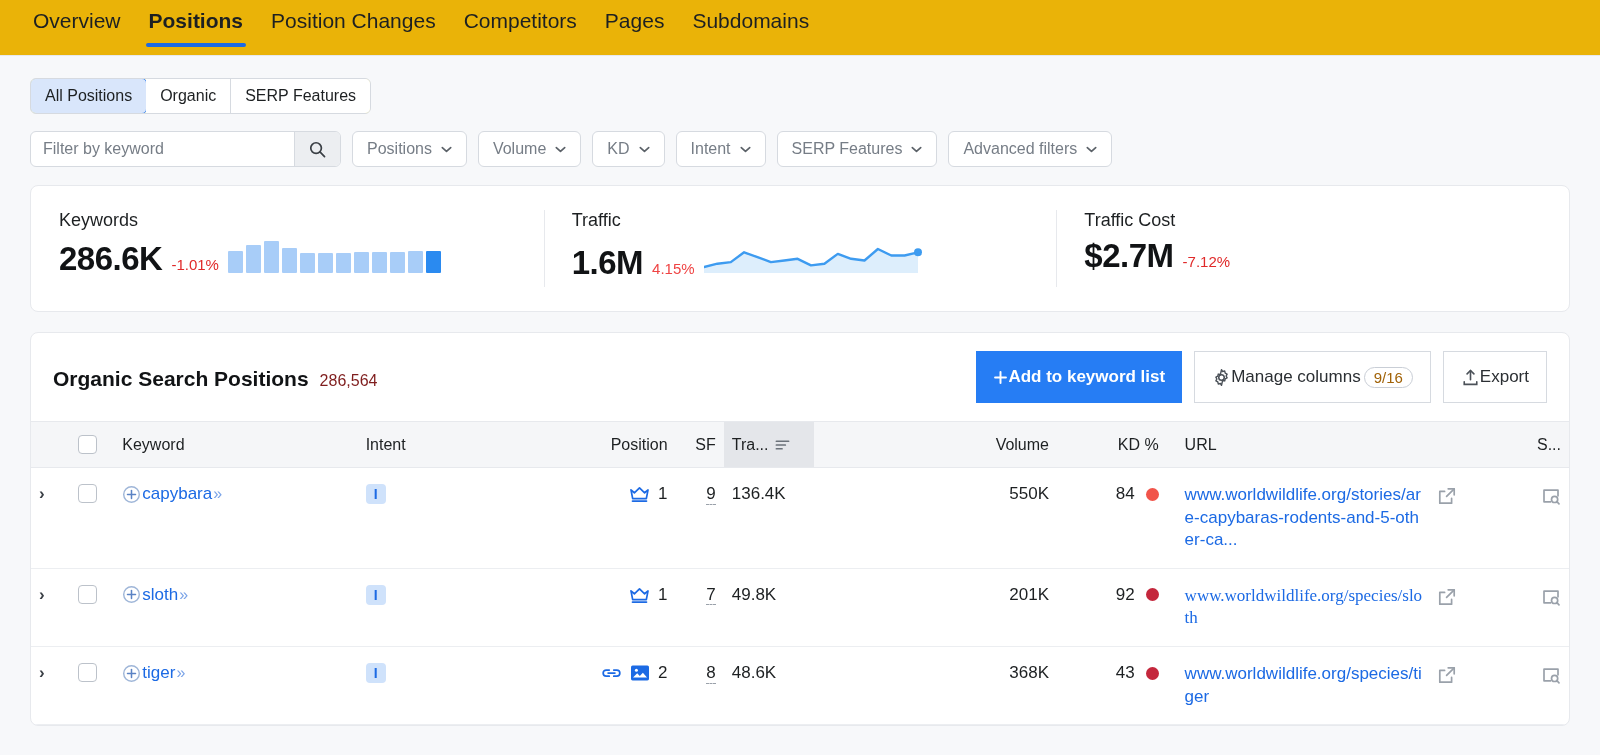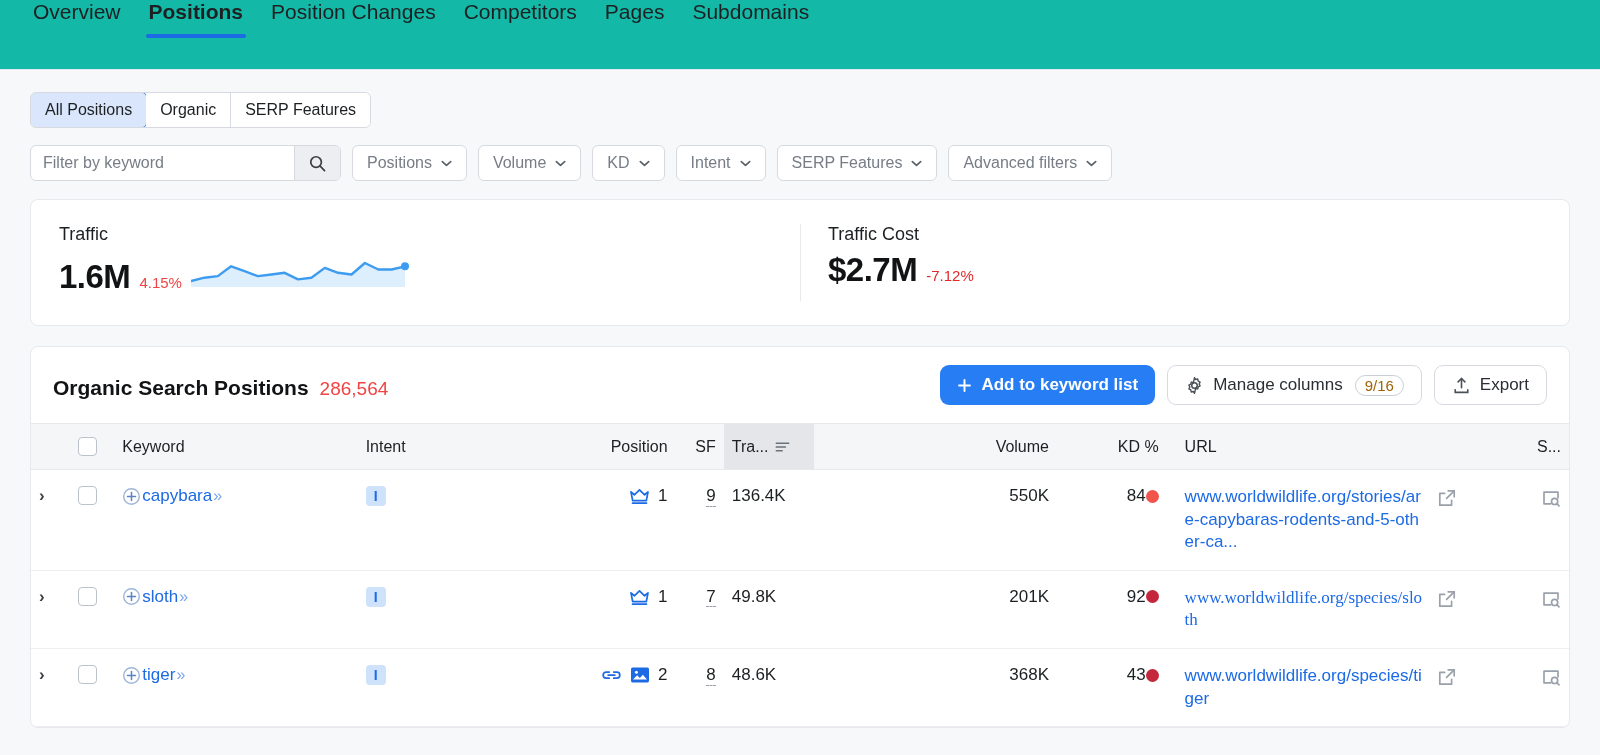--- a/index.html
+++ b/index.html
@@ -7,23 +7,23 @@
     width:1600px;height:755px;
     background:#f7f8fa;
     font-family:"Liberation Sans", sans-serif;
     color:#111315;
     overflow:hidden;
   }
   .page{position:relative;width:1600px;height:755px;}
 
   
   .navbar{
-    height:70px;background:#14b8a6;
+    height:56px;background:#eab308;
     border-bottom:1px solid #e7e9ed;
-    display:flex;align-items:flex-start;
+    display:flex;align-items:center;
     padding:0 30px;box-sizing:border-box;
   }
   .nav-tabs{display:flex;gap:22px;align-items:flex-end;}
   .nav-tab{
     font-size:21px;color:#1d2022;
     padding:0 3px 14px 3px;
     position:relative;cursor:pointer;white-space:nowrap;
   }
   .nav-tab.active{font-weight:bold;}
   .nav-tab.active::after{
@@ -104,25 +104,25 @@
   .table-card{
     background:#fff;border:1px solid #e7e9ed;border-radius:8px;
     margin:20px 30px 0 30px;overflow:hidden;
   }
   .table-head{
     display:flex;align-items:center;justify-content:space-between;
     padding:18px 22px;
   }
   .table-title-wrap{display:flex;align-items:baseline;gap:11px;}
   .table-title{font-size:21px;font-weight:bold;color:#111315;}
-  .table-count{font-size:19px;color:#ef4444;margin-top:8px;}
+  .table-count{font-size:16px;color:#7f1d1d;margin-top:8px;}
   .actions{display:flex;align-items:center;gap:12px;}
   .btn{
-    display:flex;align-items:center;gap:9px;height:40px;
-    padding:0 17px;border-radius:9px;font-size:17px;cursor:pointer;
+    display:flex;align-items:center;height:52px;
+    padding:0 17px;border-radius:0;font-size:17px;cursor:pointer;
     box-sizing:border-box;white-space:nowrap;
   }
   .btn-primary{background:#267df4;color:#fff;font-weight:bold;border:none;}
   .btn-ghost{background:#fff;border:1px solid #d6dae0;color:#2b2f33;}
   .badge-count{
     border:1px solid #c9ced6;border-radius:11px;
     font-size:15px;color:#a16207;padding:1px 9px;margin-left:3px;
   }
 
   
@@ -163,21 +163,21 @@
     display:inline-flex;align-items:center;justify-content:center;
     width:20px;height:20px;border-radius:4px;
     background:#cfe2fb;color:#1c6ae4;font-size:14px;font-weight:bold;
     cursor:pointer;
   }
   .pos-cell{display:flex;align-items:center;justify-content:flex-end;gap:8px;}
   .sf-val{
     border-bottom:1px dashed #9aa1aa;cursor:pointer;
     display:inline-block;line-height:1.15;
   }
-  .kd-cell{display:flex;align-items:center;justify-content:flex-end;}
+  .kd-cell{display:flex;align-items:center;justify-content:flex-end;gap:11px;}
   .kd-dot{width:13px;height:13px;border-radius:50%;flex:none;}
   .url-cell{display:flex;align-items:flex-start;gap:10px;}
   .url-link{
     color:#1c6ae4;font-size:17px;line-height:1.33;
     word-break:break-all;cursor:pointer;
   }
   .icon-btn{cursor:pointer;flex:none;margin-top:2px;}
 </style>
 </head>
 <body>
@@ -251,20 +251,41 @@
               <path d="M1.2 1.8L6 6.2l4.8-4.4" fill="none" stroke="#5b6168" stroke-width="1.9" stroke-linecap="round" stroke-linejoin="round"></path>
             </svg>
           </div>
         </div>
     </div>
   </div>
 
   <div class="card">
     <div class="metrics">
 
+      <div class="metric">
+        <div class="metric-label">Keywords</div>
+        <div class="metric-row">
+          <div class="metric-value">286.6K</div>
+          <div class="delta neg">-1.01%</div>
+          <div class="spark-bars" id="spark-bars">
+              <div class="spark-bar" style="height: 21.5652px;"></div>
+              <div class="spark-bar" style="height: 27.8261px;"></div>
+              <div class="spark-bar" style="height: 32px;"></div>
+              <div class="spark-bar" style="height: 25.0435px;"></div>
+              <div class="spark-bar" style="height: 20.1739px;"></div>
+              <div class="spark-bar" style="height: 20.1739px;"></div>
+              <div class="spark-bar" style="height: 20.1739px;"></div>
+              <div class="spark-bar" style="height: 20.8696px;"></div>
+              <div class="spark-bar" style="height: 20.8696px;"></div>
+              <div class="spark-bar" style="height: 20.8696px;"></div>
+              <div class="spark-bar" style="height: 22.2609px;"></div>
+              <div class="spark-bar last" style="height: 22.2609px;"></div>
+            </div>
+        </div>
+      </div>
 
       <div class="metric">
         <div class="metric-label">Traffic</div>
         <div class="metric-row">
           <div class="metric-value">1.6M</div>
           <div class="delta pos">4.15%</div>
           <div class="spark-area" id="spark-area"><svg width="222" height="34" viewBox="0 0 222 34">
                 <path d="M0.0 28.0 L13.4 24.7 L26.8 23.1 L40.1 13.3 L53.5 18.2 L66.9 23.1 L80.3 21.5 L93.6 19.8 L107.0 26.4 L120.4 24.7 L133.8 14.9 L147.1 19.8 L160.5 21.5 L173.9 10.0 L187.3 16.5 L200.6 16.5 L214.0 13.3 L214 34 L0 34 Z" fill="#ddeefc"></path>
                 <path d="M0.0 28.0 L13.4 24.7 L26.8 23.1 L40.1 13.3 L53.5 18.2 L66.9 23.1 L80.3 21.5 L93.6 19.8 L107.0 26.4 L120.4 24.7 L133.8 14.9 L147.1 19.8 L160.5 21.5 L173.9 10.0 L187.3 16.5 L200.6 16.5 L214.0 13.3" fill="none" stroke="#3d9bf0" stroke-width="2.4" stroke-linejoin="round" stroke-linecap="round"></path>
                 <circle cx="214.0" cy="13.3" r="4" fill="#3d9bf0"></circle>

